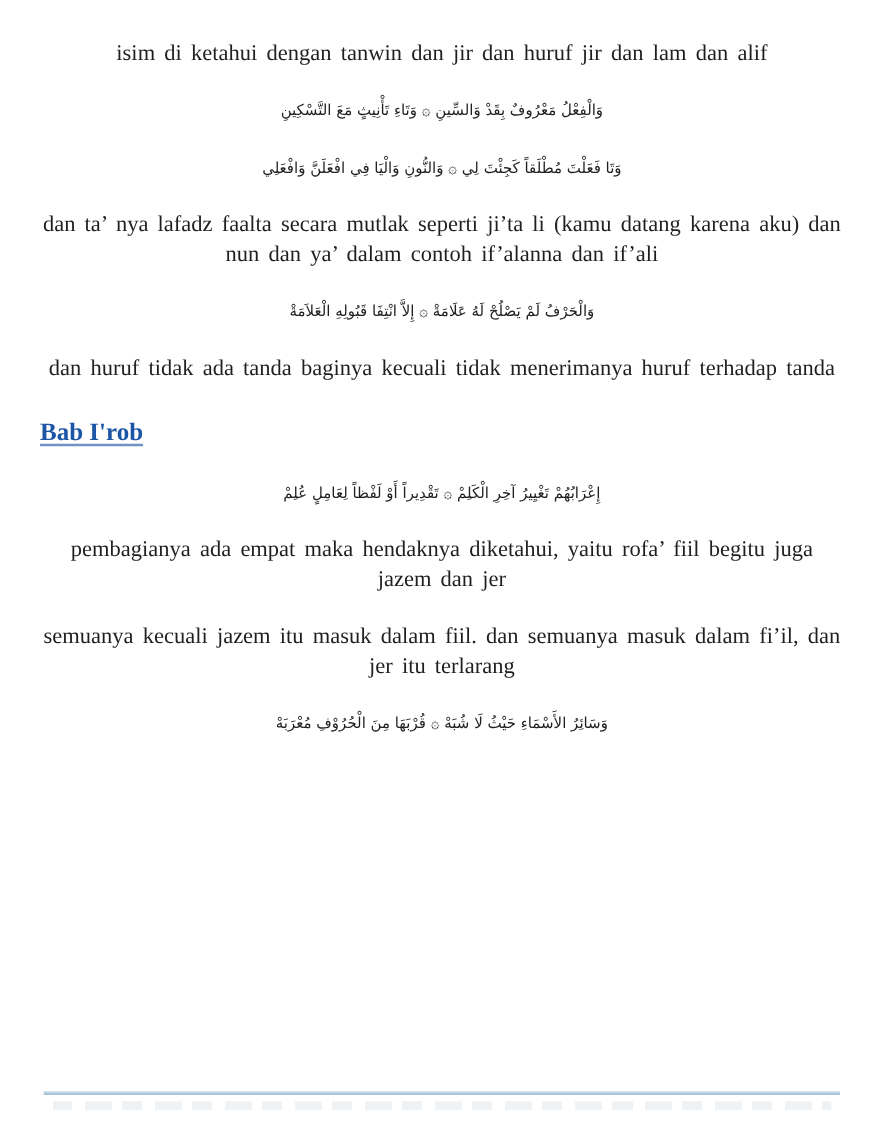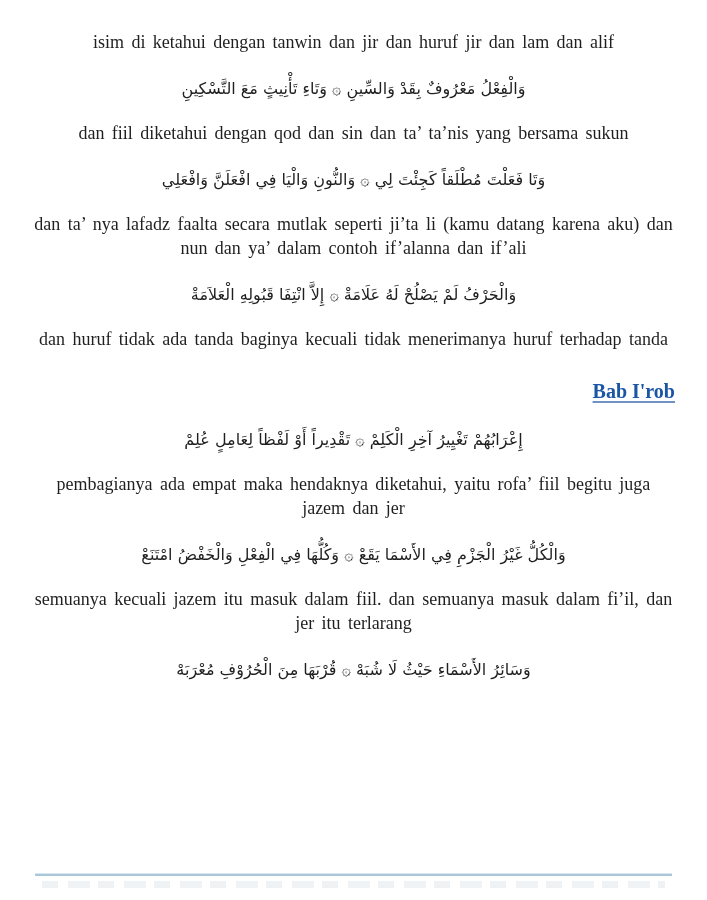--- a/index.html
+++ b/index.html
@@ -26,32 +26,32 @@
     font-size: 18px;
     line-height: 24px;
     color: #1f1f1f;
     text-align: center;
     word-spacing: 0.16em;
     margin: 0 auto 21px auto;
     max-width: 645px;
   }
   .arabic {
     font-family: "DejaVu Sans", sans-serif;
-    font-size: 16px;
+    font-size: 12px;
     line-height: 27px;
     color: #1f1f1f;
     text-align: center;
     direction: rtl;
     margin: 0 auto 19px auto;
   }
   .arabic.last {
     margin-bottom: 0;
   }
   .heading-wrap {
-    text-align: right;
+    text-align: left;
     margin: 6px 0 22px 0;
   }
   .heading-link {
     font-family: "Liberation Serif", serif;
     font-size: 20px;
     line-height: 26px;
     font-weight: bold;
     color: #1b55a6;
     text-decoration: underline;
     text-decoration-color: #6f94c4;
@@ -83,41 +83,39 @@
 </style>
 </head>
 <body>
 
 <div class="page">
 
   <p class="latin">isim di ketahui dengan tanwin dan jir dan huruf jir dan lam dan alif</p>
 
   <p class="arabic" dir="rtl" lang="ar">وَالْفِعْلُ مَعْرُوفٌ بِقَدْ وَالسِّينِ ۞ وَتَاءِ تَأْنِيثٍ مَعَ التَّسْكِينِ</p>
 
-  <p class="latin">dan fiil diketahui dengan qod dan sin dan ta’ ta’nis yang bersama sukun</p>
 
   <p class="arabic" dir="rtl" lang="ar">وَتَا فَعَلْتَ مُطْلَقاً كَجِئْتَ لِي ۞ وَالنُّونِ وَالْيَا فِي افْعَلَنَّ وَافْعَلِي</p>
 
   <p class="latin">dan ta’ nya lafadz faalta secara mutlak seperti ji’ta li (kamu datang karena aku) dan nun dan ya’ dalam contoh if’alanna dan if’ali</p>
 
   <p class="arabic" dir="rtl" lang="ar">وَالْحَرْفُ لَمْ يَصْلُحْ لَهُ عَلَامَةْ ۞ إِلاَّ انْتِفَا قَبُولِهِ الْعَلاَمَةْ</p>
 
   <p class="latin">dan huruf tidak ada tanda baginya kecuali tidak menerimanya huruf terhadap tanda</p>
 
   <div class="heading-wrap">
     <a class="heading-link">Bab I'rob</a>
   </div>
 
   <p class="arabic" dir="rtl" lang="ar">إِعْرَابُهُمْ تَغْيِيرُ آخِرِ الْكَلِمْ ۞ تَقْدِيراً أَوْ لَفْظاً لِعَامِلٍ عُلِمْ</p>
 
 
 
   <p class="latin">pembagianya ada empat maka hendaknya diketahui, yaitu rofa’ fiil begitu juga jazem dan jer</p>
 
-  <p class="arabic" dir="rtl" lang="ar">وَالْكُلُّ غَيْرُ الْجَزْمِ فِي الأَسْمَا يَقَعْ ۞ وَكُلُّهَا فِي الْفِعْلِ وَالْخَفْضُ امْتَنَعْ</p>
 
   <p class="latin">semuanya kecuali jazem itu masuk dalam fiil. dan semuanya masuk dalam fi’il, dan jer itu terlarang</p>
 
   <p class="arabic last" dir="rtl" lang="ar">وَسَائِرُ الأَسْمَاءِ حَيْثُ لَا شُبَهْ ۞ قُرْبَهَا مِنَ الْحُرُوْفِ مُعْرَبَهْ</p>
 
   <div class="footer">
     <div class="rule"></div>
     <div class="ghost-strip"></div>
   </div>
 

